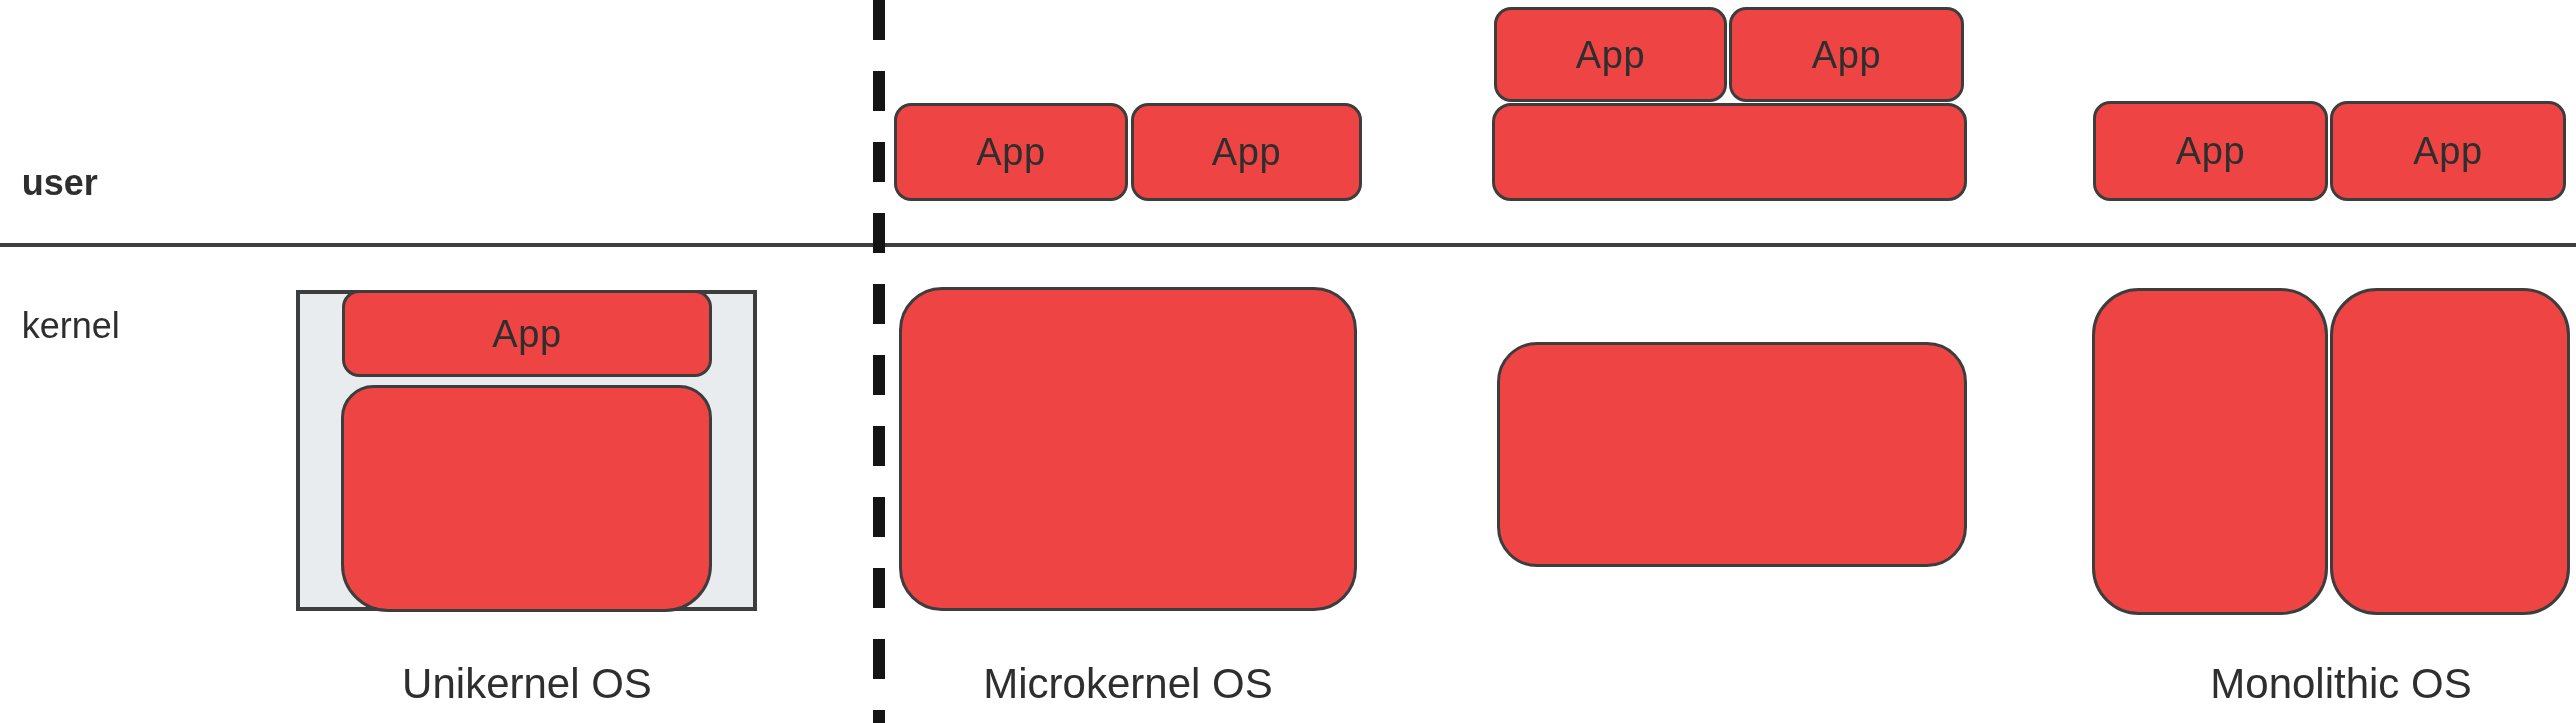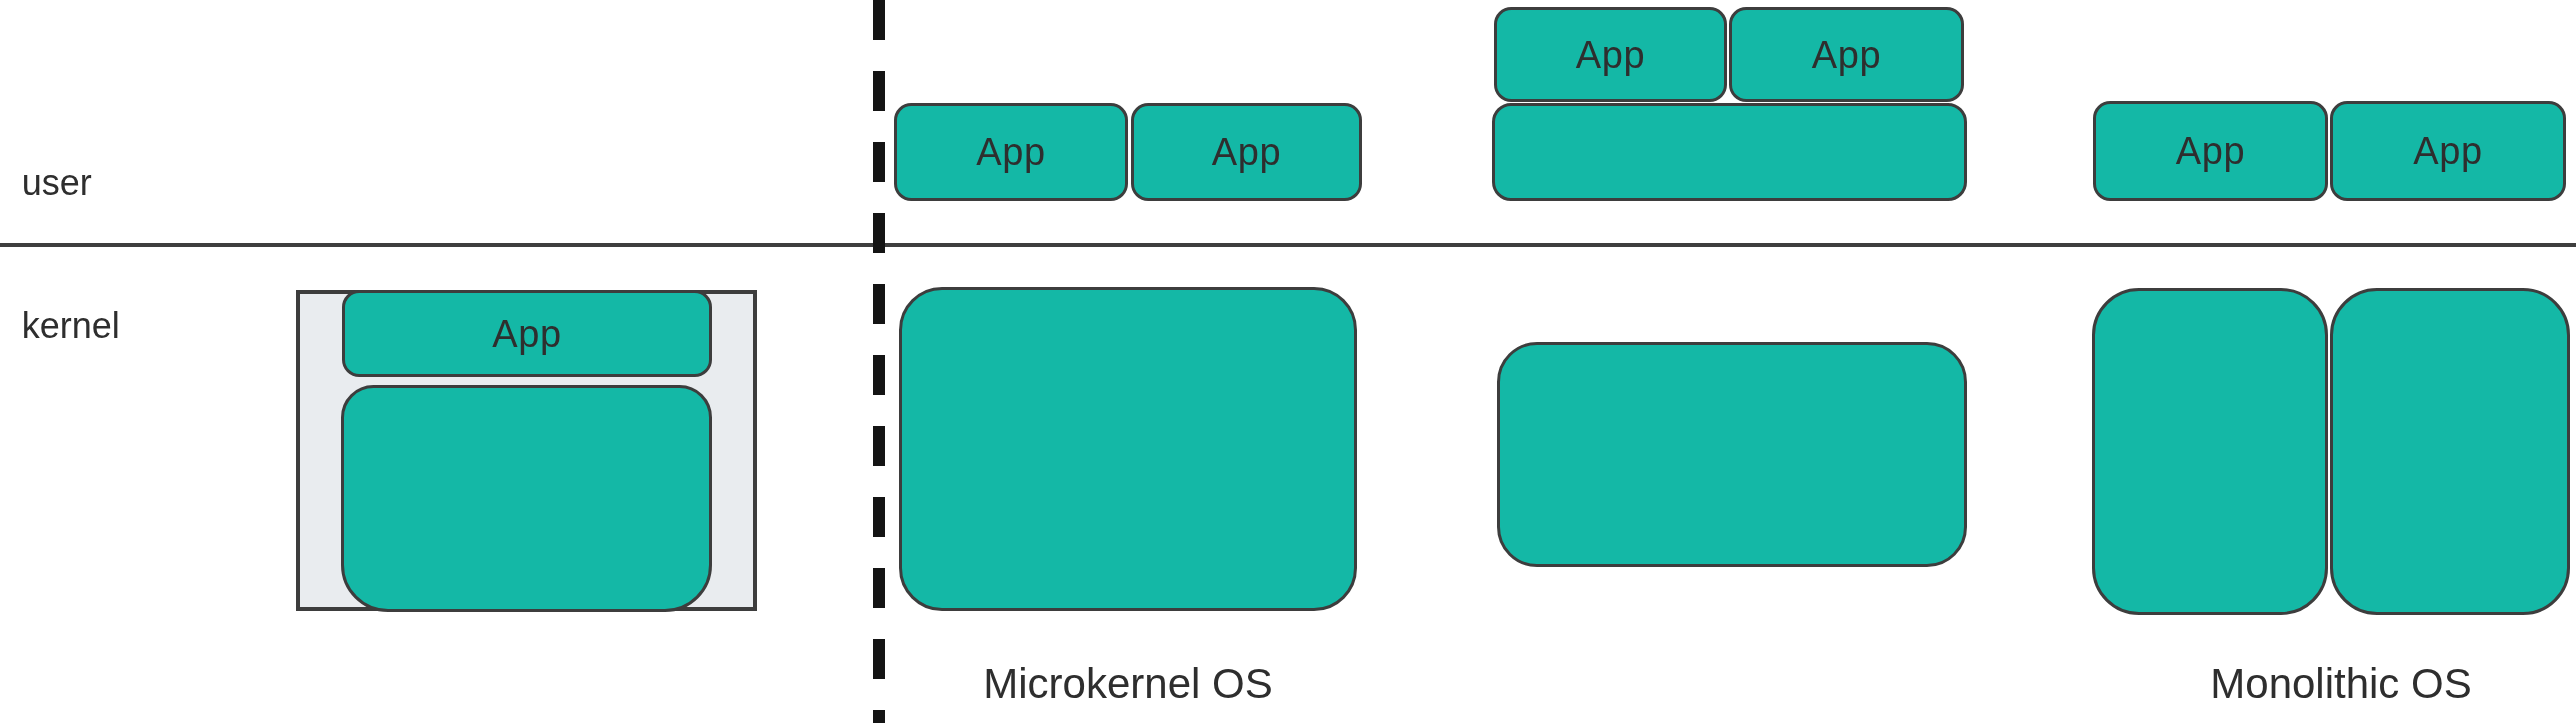--- a/index.html
+++ b/index.html
@@ -15,21 +15,21 @@
     position:relative;
     width:2576px;height:724px;
     background:var(--background);
     font-family:"Liberation Sans", sans-serif;
     color:var(--text);
     overflow:hidden;
   }
   #diagram *{box-sizing:border-box;}
   .box{
     position:absolute;
-    background:#14b8a6;
+    background:#ef4444;
     border:3.6px solid var(--box_border);
     display:flex;align-items:center;justify-content:center;
     z-index:1;
   }
   .app-text{
     font-size:38px;
     color:var(--text);
     letter-spacing:0.7px;
     line-height:1;
   }
@@ -88,31 +88,32 @@
   #multi-app1{left:2093px;top:101px;width:235px;height:100px;border-radius:17.3px;}
   #multi-app2{left:2330px;top:101px;width:236px;height:100px;border-radius:17.3px;}
   #multi-kern1{left:2092px;top:288px;width:236px;height:327px;border-radius:47px;}
   #multi-kern2{left:2330px;top:288px;width:240px;height:327px;border-radius:47px;}
 </style>
 </head>
 <body>
 
 <div id="diagram">
 
-  <div class="layer-label" style="left:21.7px;top:165px;">user</div>
+  <div class="layer-label" style="left:21.7px;top:165px;font-weight:bold;">user</div>
   <div id="divider"></div>
   <div class="layer-label" style="left:21.7px;top:308px;">kernel</div>
 
   <div id="dashed-line"></div>
 
   <div id="uni-frame"></div>
   <div id="uni-app" class="box">
     <span class="app-text">App</span>
   </div>
   <div id="uni-kern" class="box"></div>
+  <div class="os-label" style="left:527px;">Unikernel OS</div>
 
   <div id="mono-app1" class="box">
     <span class="app-text">App</span>
   </div>
   <div id="mono-app2" class="box">
     <span class="app-text">App</span>
   </div>
   <div id="mono-kern" class="box"></div>
   <div class="os-label" style="left:1128px;">Microkernel OS</div>
 

